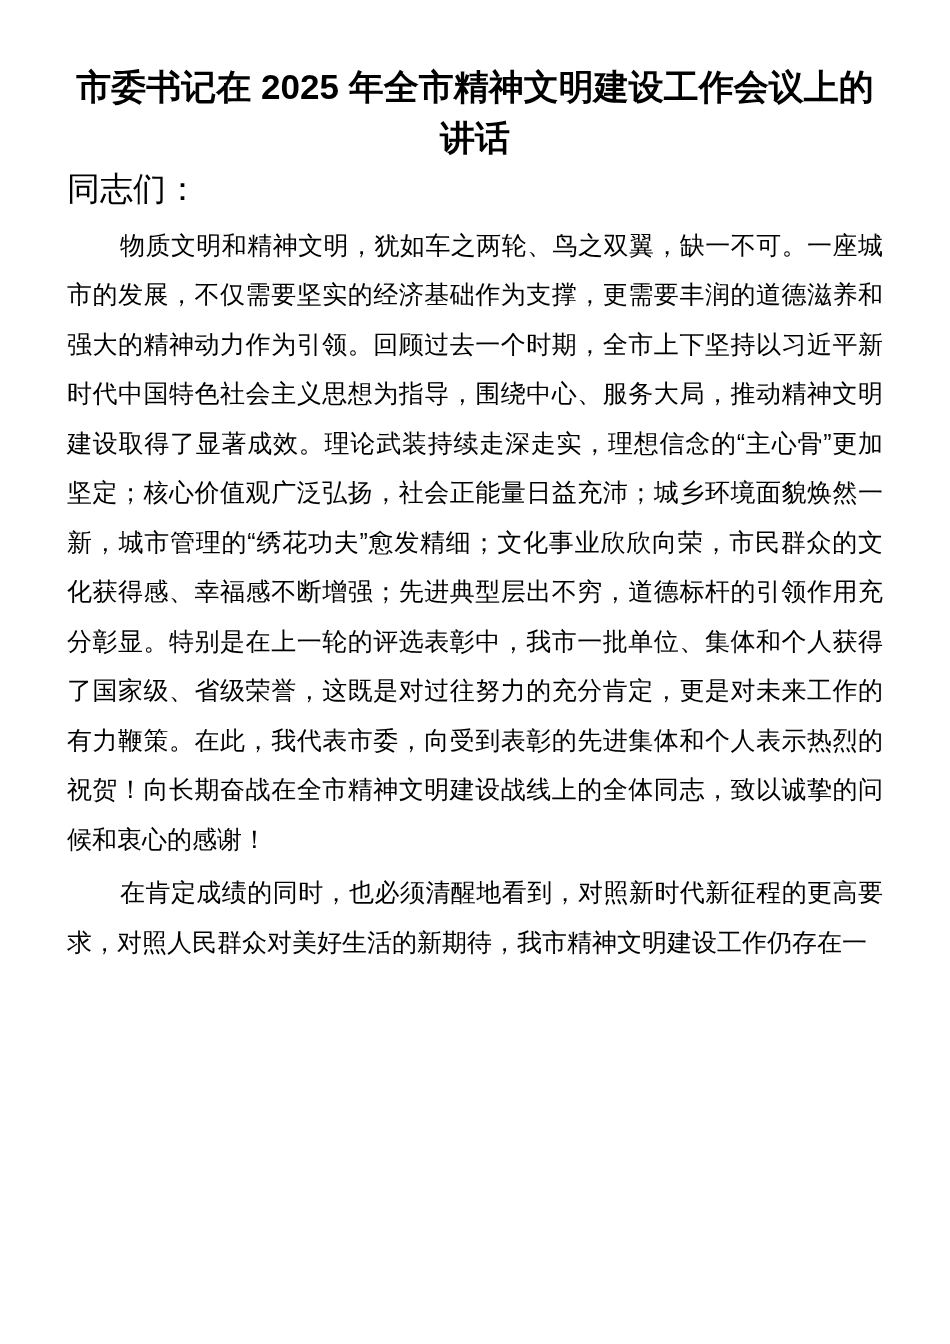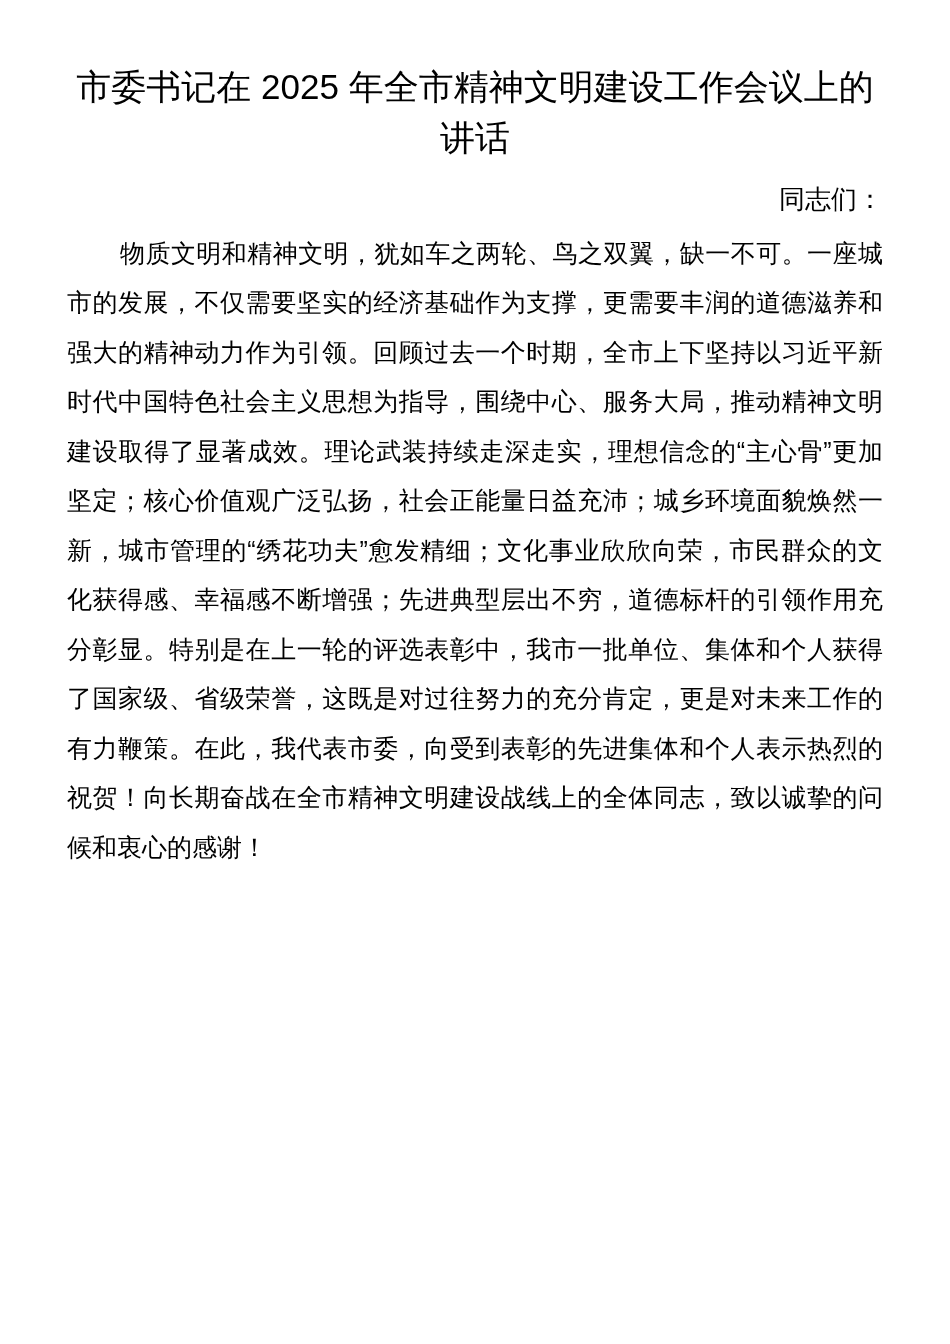--- a/index.html
+++ b/index.html
@@ -16,45 +16,47 @@
     -webkit-font-smoothing: antialiased;
   }
   .page {
     box-sizing: border-box;
     width: 950px;
     height: 1344px;
     padding: 0 67px;
     background: #ffffff;
   }
   .doc-title {
-    margin: 61px 0 12px 0;
+    margin: 61px 0 4px 0;
     font-size: 35px;
     line-height: 51px;
-    font-weight: 400;
+    font-weight: 700;
     text-align: center;
     word-break: normal;
   }
   .salutation {
     margin: 0 0 4px 0;
-    font-size: 26px;
+    font-size: 33px;
     line-height: 49.5px;
     font-weight: 400;
-    text-align: right;
+    text-align: left;
+    font-family: Liberation Mono, monospace;
   }
   .para {
     margin: 0 0 4px 0;
     font-size: 25px;
     line-height: 49.5px;
     font-weight: 400;
     text-align: justify;
     text-indent: 53px;
     overflow-wrap: normal;
     line-break: strict;
   }
 </style>
 </head>
 <body>
 
 <div class="page">
   <h1 class="doc-title">市委书记在 2025 年全市精神文明建设工作会议上的讲话</h1>
   <p class="salutation">同志们：</p>
   <p class="para">物质文明和精神文明，犹如车之两轮、鸟之双翼，缺一不可。一座城市的发展，不仅需要坚实的经济基础作为支撑，更需要丰润的道德滋养和强大的精神动力作为引领。回顾过去一个时期，全市上下坚持以习近平新时代中国特色社会主义思想为指导，围绕中心、服务大局，推动精神文明建设取得了显著成效。理论武装持续走深走实，理想信念的“主心骨”更加坚定；核心价值观广泛弘扬，社会正能量日益充沛；城乡环境面貌焕然一新，城市管理的“绣花功夫”愈发精细；文化事业欣欣向荣，市民群众的文化获得感、幸福感不断增强；先进典型层出不穷，道德标杆的引领作用充分彰显。特别是在上一轮的评选表彰中，我市一批单位、集体和个人获得了国家级、省级荣誉，这既是对过往努力的充分肯定，更是对未来工作的有力鞭策。在此，我代表市委，向受到表彰的先进集体和个人表示热烈的祝贺！向长期奋战在全市精神文明建设战线上的全体同志，致以诚挚的问候和衷心的感谢！</p>
+  <p class="para">在肯定成绩的同时，也必须清醒地看到，对照新时代新征程的更高要求，对照人民群众对美好生活的新期待，我市精神文明建设工作仍存在一</p>
 </div>
 
 </body></html>

